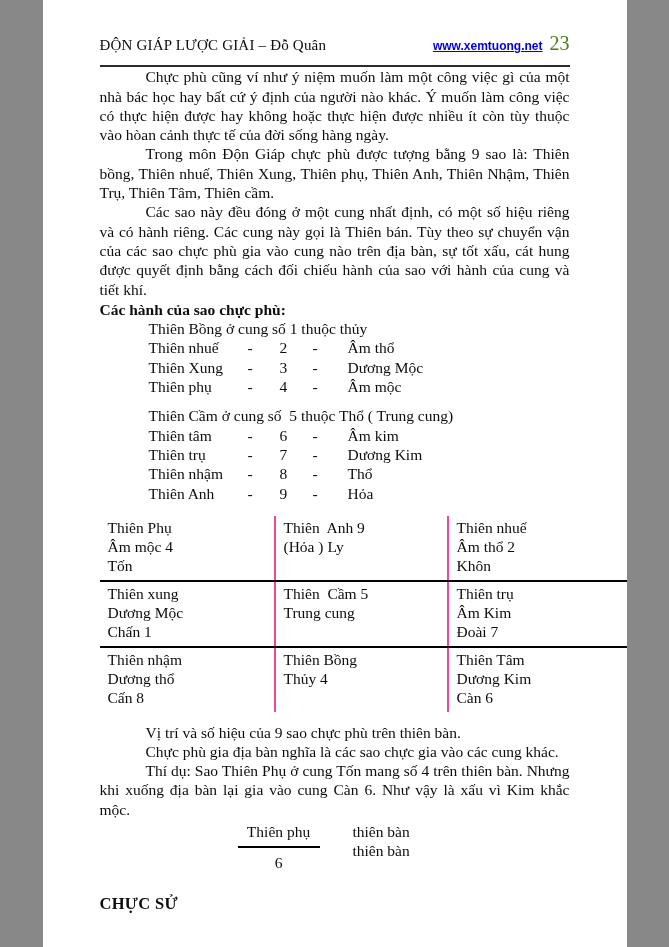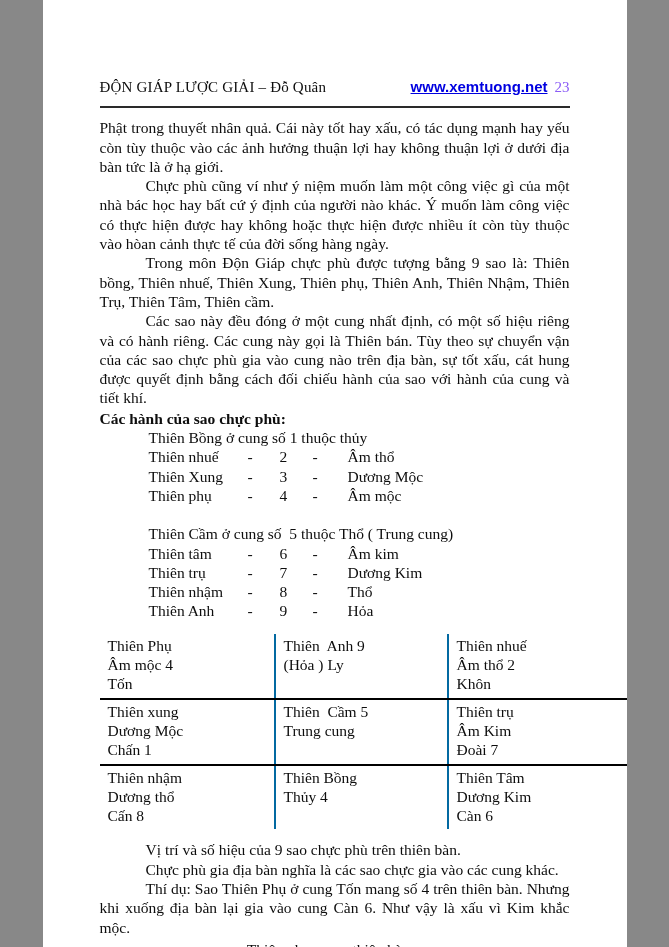--- a/index.html
+++ b/index.html
@@ -12,39 +12,39 @@
   .content { margin:0 57px; }
   
   .hdr {
     margin-top:34px; padding-bottom:9px; border-bottom:2px solid #2a2a2a;
     display:flex; justify-content:space-between; align-items:baseline;
   }
   .hdr-title { font-size:15px; letter-spacing:.2px; }
   .hdr-right { display:flex; align-items:baseline; gap:7px; }
   .hdr-link {
     font-family:"Liberation Sans", sans-serif; font-weight:bold;
-    color:#0000e0; text-decoration:underline; font-size:15px;
+    color:#0000e0; text-decoration:underline; font-size:12px;
   }
-  .hdr-page { font-size:15px; color:#8b5cf6;margin-top:44px; }
+  .hdr-page { font-size:20px; color:#4d7c0f; }
   
   .para { text-align:justify; }
   .para.first { margin-top:10px; }
   .indent { text-indent:46px; }
   .bold-head { font-weight:bold; margin-top:1px; }
   
   .star-intro { padding-left:49px; white-space:pre-wrap; }
   .star-row { display:grid; grid-template-columns:49px 99px 32px 33px 35px auto; }
   .star-row span { display:block; }
-  .grp2 { margin-top:19px; }
+  .grp2 { margin-top:10px; }
   
   .ctable { margin-top:13px; width:555px; }
   .trow { display:grid; grid-template-columns:174px 173px 208px; }
   .trow.sep { border-bottom:2px solid #000; }
   .tcell { padding:2px 6px 4px 8px; }
-  .tcell.mid, .tcell.right { border-left:2px solid #0369a1; }
+  .tcell.mid, .tcell.right { border-left:2px solid #ec4899; }
   .tcell div { white-space:pre-wrap; }
   .r1 { min-height:54px; }
   .r2 { min-height:57px; }
   .r3 { min-height:63px; }
   
   .post1 { margin-top:11px; }
   
   .fraction-wrap { display:flex; margin-top:3px; margin-left:138px; }
   .fraction { width:82px; text-align:center; }
   .frac-num { padding-bottom:5px; border-bottom:2px solid #000; }
@@ -60,21 +60,20 @@
   <div class="content">
 
     <div class="hdr">
       <span class="hdr-title">ĐỘN GIÁP LƯỢC GIẢI – Đỗ Quân</span>
       <span class="hdr-right">
         <a class="hdr-link" href="#">www.xemtuong.net</a>
         <span class="hdr-page">23</span>
       </span>
     </div>
 
-    <p class="para first">Phật trong thuyết nhân quả. Cái này tốt hay xấu, có tác dụng mạnh hay yếu còn tùy thuộc vào các ảnh hưởng thuận lợi hay không thuận lợi ở dưới địa bàn tức là ở hạ giới.</p>
     <p class="para indent">Chực phù cũng ví như ý niệm muốn làm một công việc gì của một nhà bác học hay bất cứ ý định của người nào khác. Ý muốn làm công việc có thực hiện được hay không hoặc thực hiện được nhiều ít còn tùy thuộc vào hòan cảnh thực tế của đời sống hàng ngày.</p>
     <p class="para indent">Trong môn Độn Giáp chực phù được tượng  bằng 9 sao là: Thiên bồng, Thiên nhuế, Thiên Xung, Thiên phụ, Thiên Anh, Thiên Nhậm, Thiên Trụ, Thiên Tâm, Thiên cầm.</p>
     <p class="para indent">Các sao này đều đóng ở một cung nhất định, có một số hiệu riêng và có hành riêng. Các cung này gọi là Thiên bán. Tùy theo sự chuyển vận của các sao chực phù gia vào cung nào trên địa bàn, sự tốt xấu, cát hung được quyết định bằng cách đối chiếu hành của sao với hành của cung và tiết khí.</p>
 
     <p class="bold-head">Các hành của sao chực phù:</p>
 
     <div class="star-intro">Thiên Bồng ở cung số 1 thuộc thủy</div>
 
     <div class="star-row">
       <span></span>

